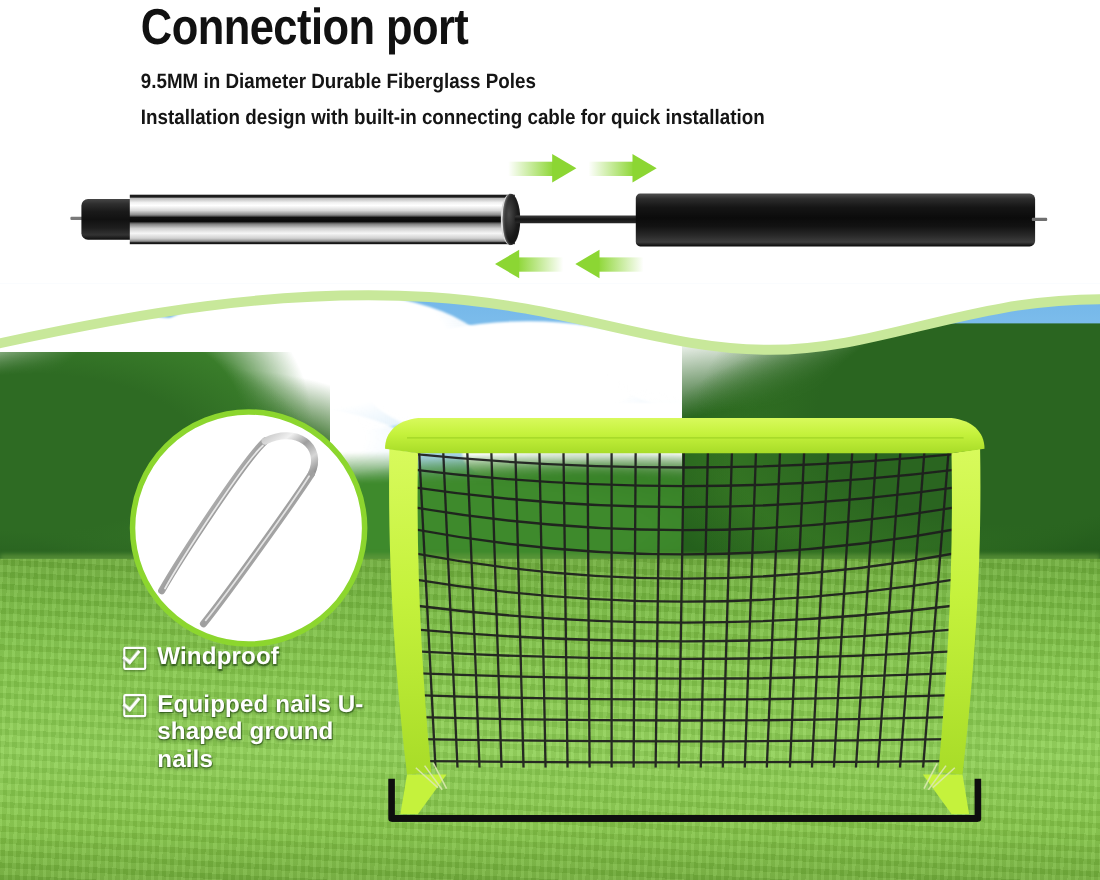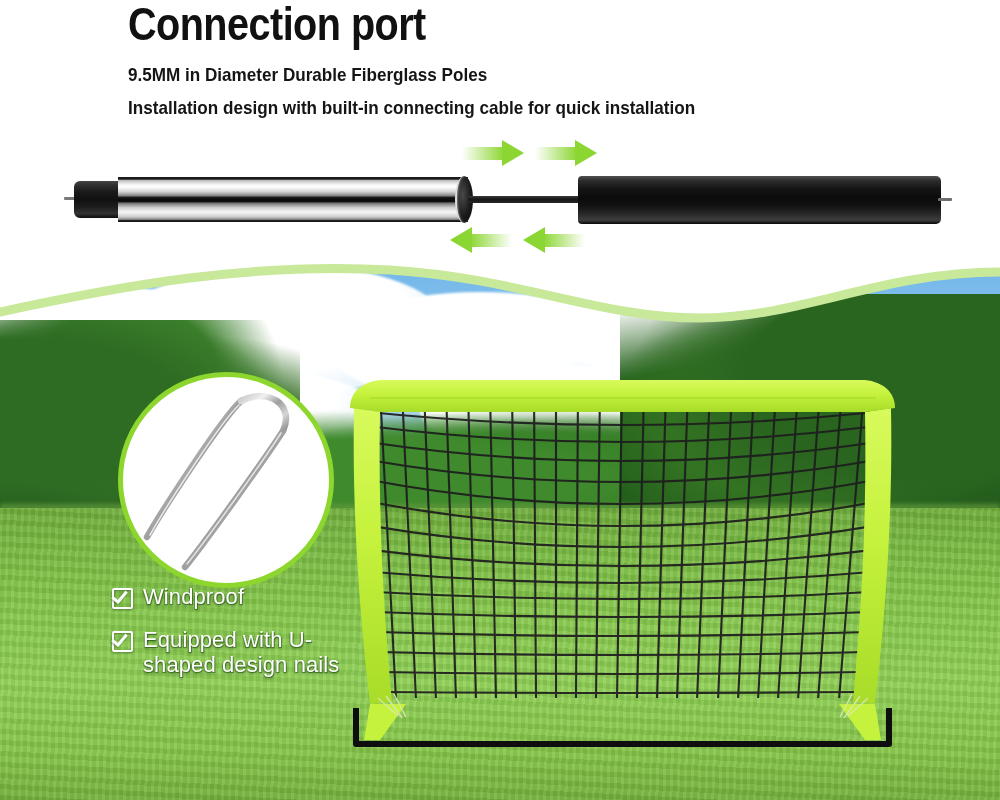--- a/index.html
+++ b/index.html
@@ -224,21 +224,21 @@
   }
   .feature-checkbox .tick {
     position:absolute; left:3px; top:0px;
     width:9px; height:15px;
     border-right:3px solid #ffffff; border-bottom:3px solid #ffffff;
     transform:rotate(40deg);
     filter:drop-shadow(0 1px 1px rgba(20,50,10,0.5));
   }
   .feature-label {
     color:#ffffff;
-    font-size:22px; font-weight:400;
+    font-size:22px; font-weight:700;
     line-height:25px;
     font-family:"Liberation Sans Narrow","Liberation Sans",sans-serif;
     letter-spacing:0.1px;
     text-shadow:
        1px 1px 0 rgba(40,80,20,0.55),
       -1px 1px 0 rgba(40,80,20,0.35),
        0 2px 3px rgba(20,50,10,0.45);
     max-width:215px;
   }
 </style>
@@ -422,20 +422,20 @@
           <span class="tick"></span>
         </span>
         <span class="feature-label">Windproof</span>
       </div>
 
       <div class="feature-item">
         <span class="feature-checkbox">
           <span class="box"></span>
           <span class="tick"></span>
         </span>
-        <span class="feature-label">Equipped with U-shaped design nails</span>
+        <span class="feature-label">Equipped nails U-shaped ground nails</span>
       </div>
 
 
     </div>
 
   </div>
 </div>
 
 </body></html>

